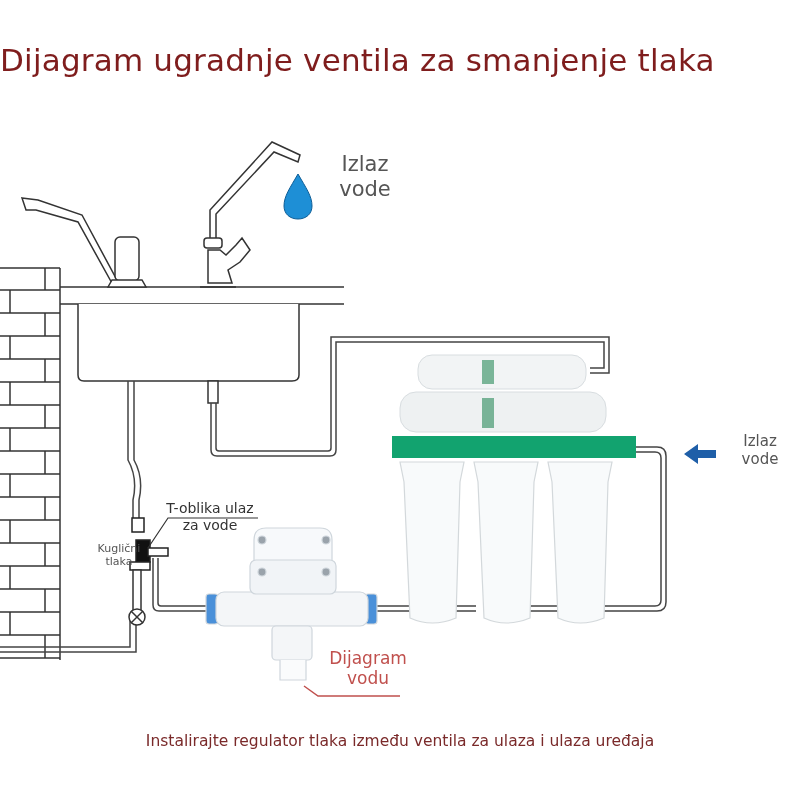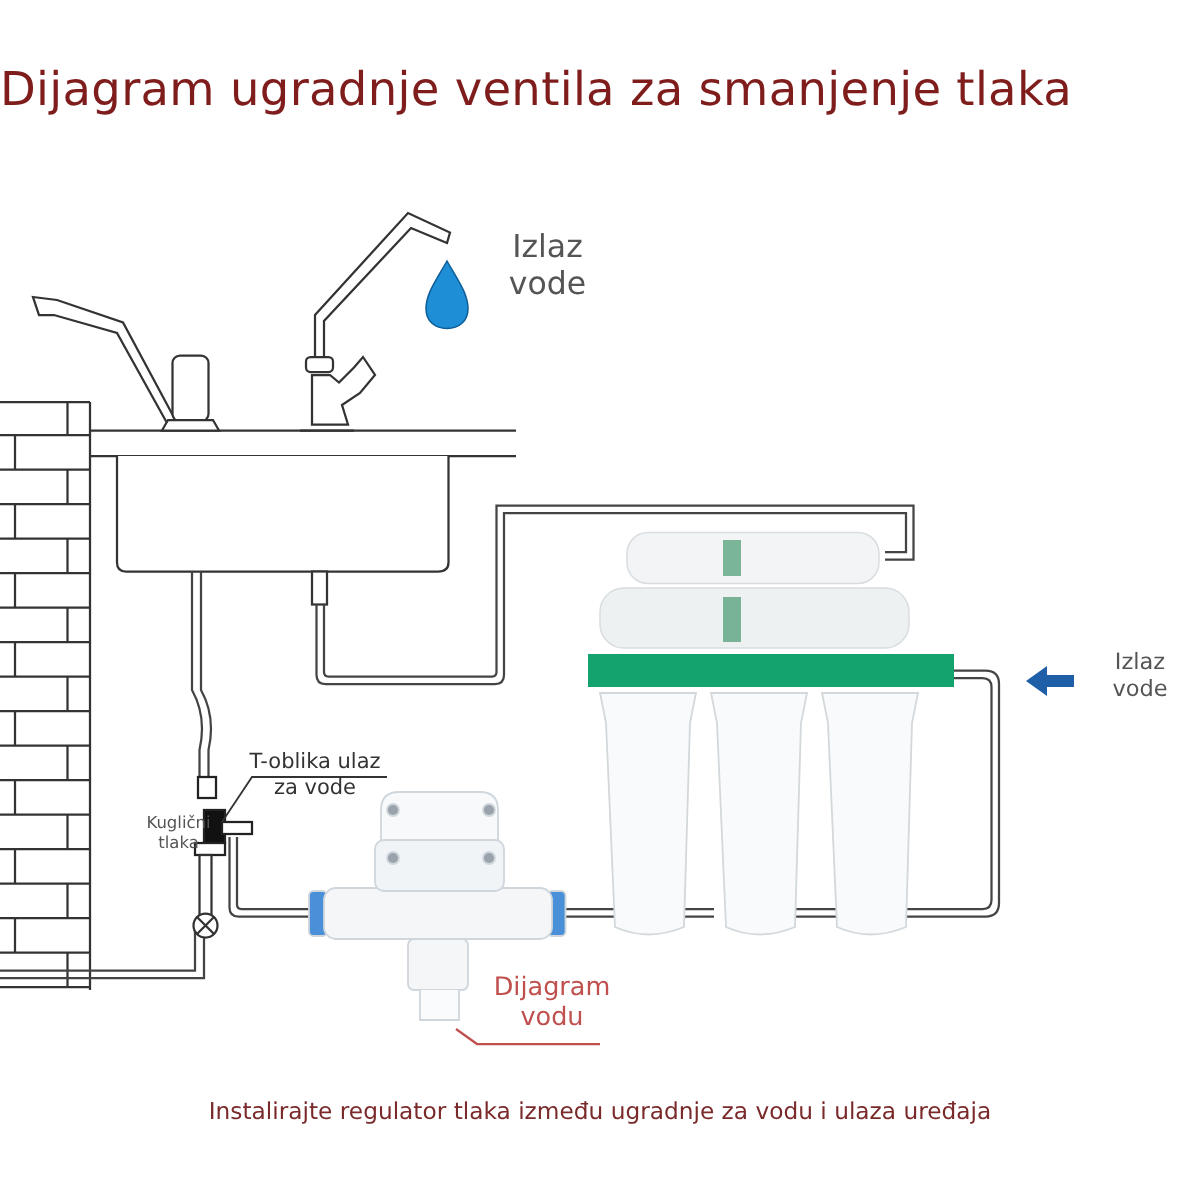--- a/index.html
+++ b/index.html
@@ -162,13 +162,13 @@
 </div>
 <div class="lbl lbl-ball">
   <div>Kuglični</div>
   <div>tlaka</div>
 </div>
 <div class="lbl lbl-reg">
   <div>Dijagram</div>
   <div>vodu</div>
 </div>
 
-<div class="caption">Instalirajte regulator tlaka između ugradnje za vodu i ulaza uređaja</div>
+<div class="caption">Instalirajte regulator tlaka između ventila za ulaza i ulaza uređaja</div>
 
 </body></html>

